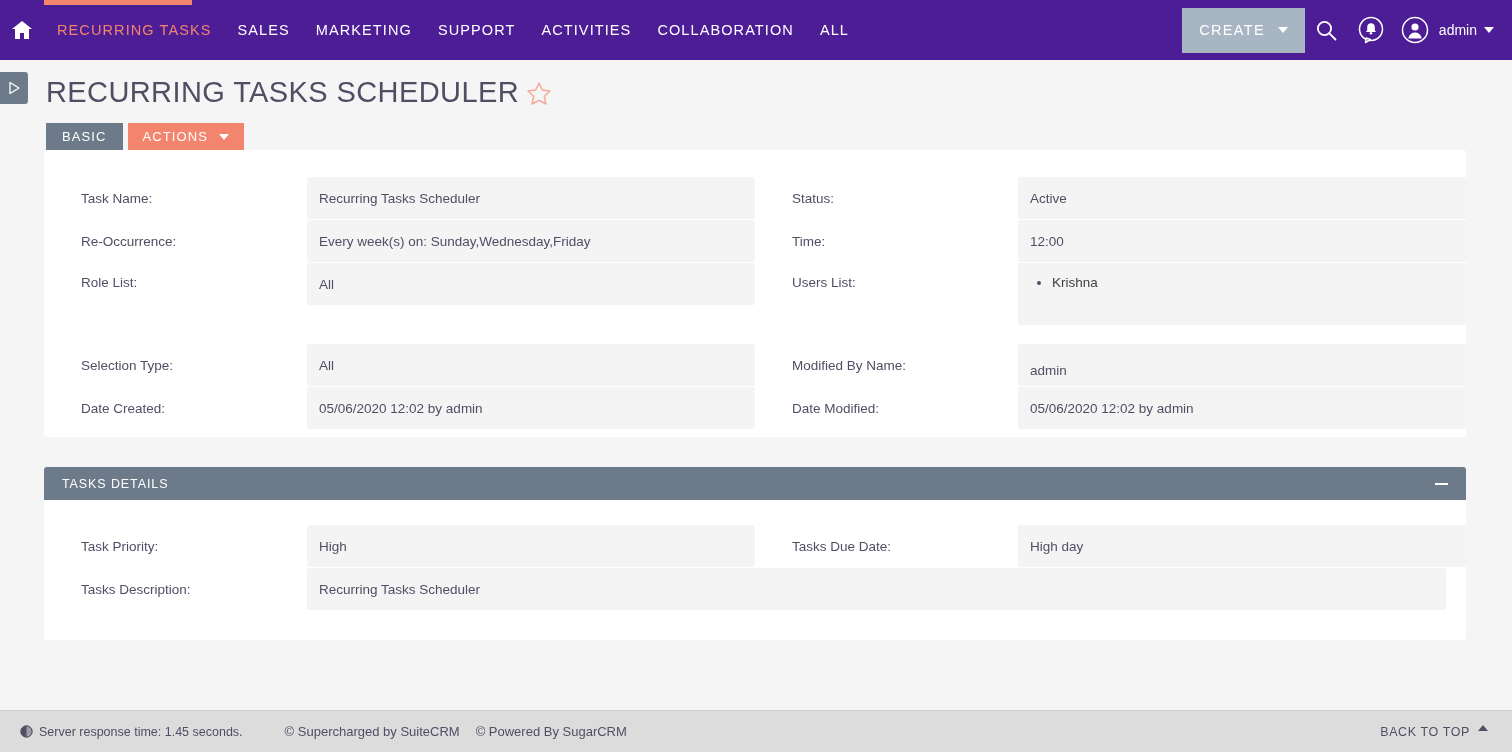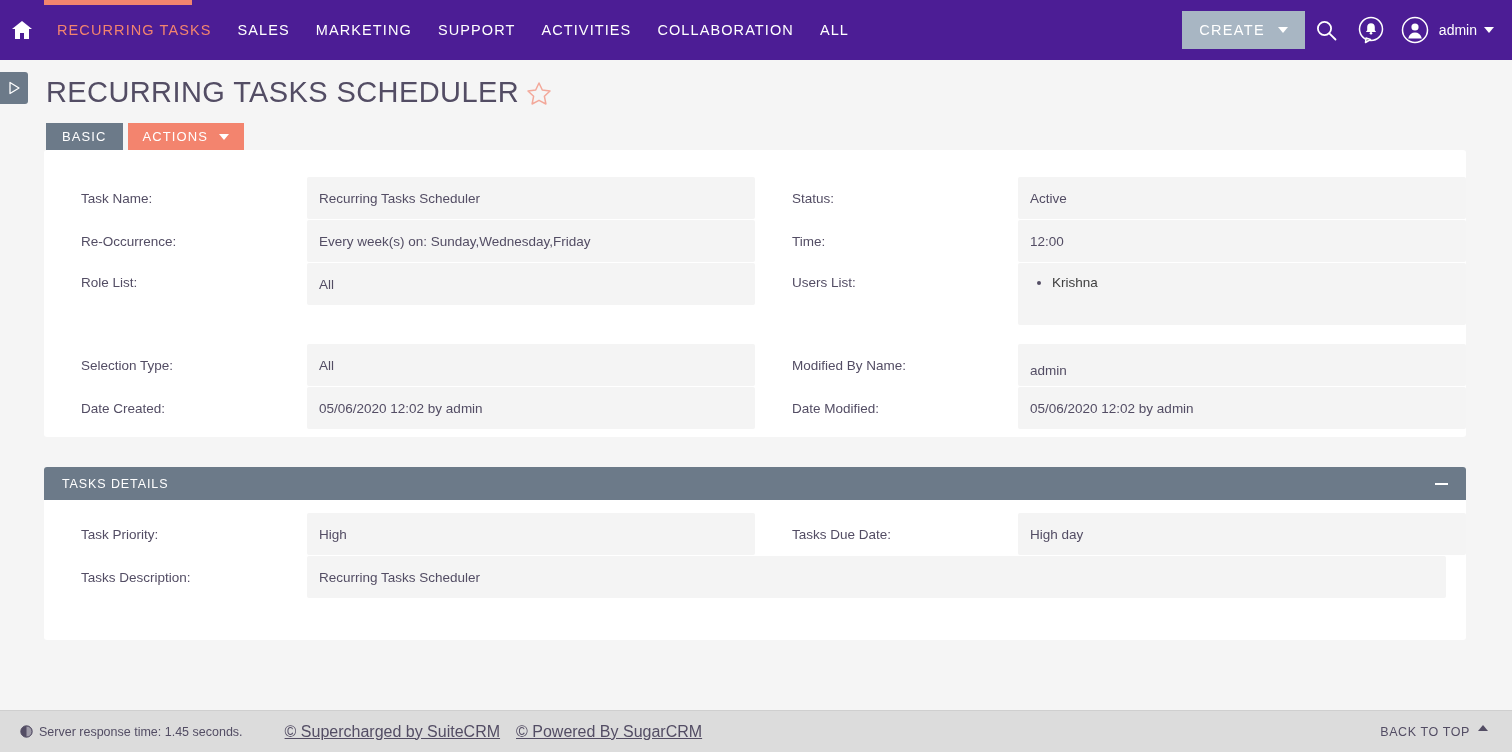--- a/index.html
+++ b/index.html
@@ -48,21 +48,21 @@
 
   .nav-right {
     position: absolute; right: 0; top: 0;
     height: 60px;
     display: flex; align-items: center;
     padding-right: 10px;
   }
   .create-btn {
     background: #a8b6c3;
     color: #ffffff;
-    height: 38px;
+    height: 45px;
     padding: 0 17px;
     display: flex; align-items: center; gap: 13px;
     font-size: 14.5px;
     letter-spacing: 1.3px;
     cursor: pointer;
     border: none;
     font-family: "Liberation Sans", sans-serif;
   }
   .caret-down {
     width: 0; height: 0;
@@ -226,21 +226,21 @@
     position: absolute; bottom: 0; left: 0;
     width: 1512px; height: 42px;
     background: #dcdcdc;
     display: flex; align-items: center;
     font-size: 12.5px;
     color: #534d64;
     border-top: 1px solid #cfcfcf;
   }
   .footer-left { display: flex; align-items: center; padding-left: 20px; gap: 6px; }
   .footer-links { display: flex; gap: 16px; margin-left: 42px; }
-  .footer-link { cursor: pointer; font-size: 16px; text-decoration: underline; }
+  .footer-link { cursor: pointer; font-size: 13px; }
   .back-top {
     position: absolute; right: 24px;
     display: flex; align-items: flex-start; gap: 8px;
     font-size: 12.5px; letter-spacing: 0.6px;
     text-transform: uppercase;
     cursor: pointer;
   }
 </style>
 </head>
 <body>
@@ -402,21 +402,21 @@
 
 </div>
 
 <div class="panel-head">
   <span>TASKS DETAILS</span>
   <span class="minus-ico"></span>
 </div>
 
 <div class="card" id="card-details">
 
-  <div class="frow" style="padding-top:46px">
+  <div class="frow" style="padding-top:58px">
     <div class="col-half">
       <div class="flabel" style="height:42px">Task Priority:</div>
       <div class="fvalue fvalue-w h42">High</div>
     </div>
     <div class="col-half">
       <div class="flabel" style="height:42px">Tasks Due Date:</div>
       <div class="fvalue fvalue-w h42">High day</div>
     </div>
   </div>
 

